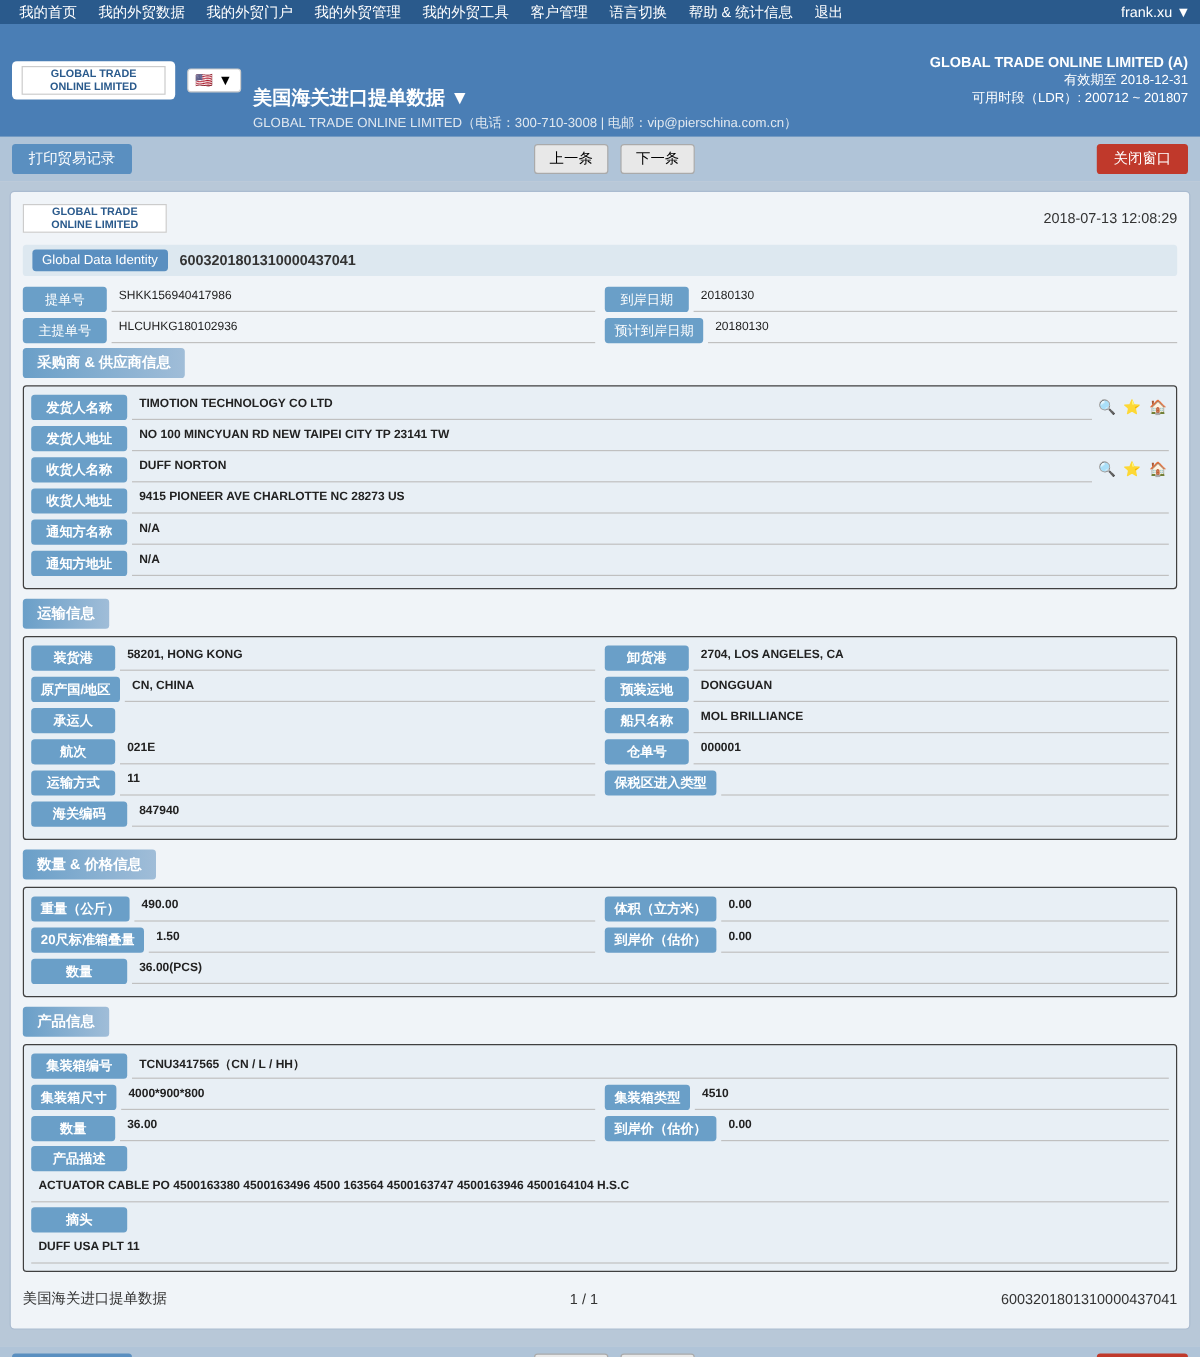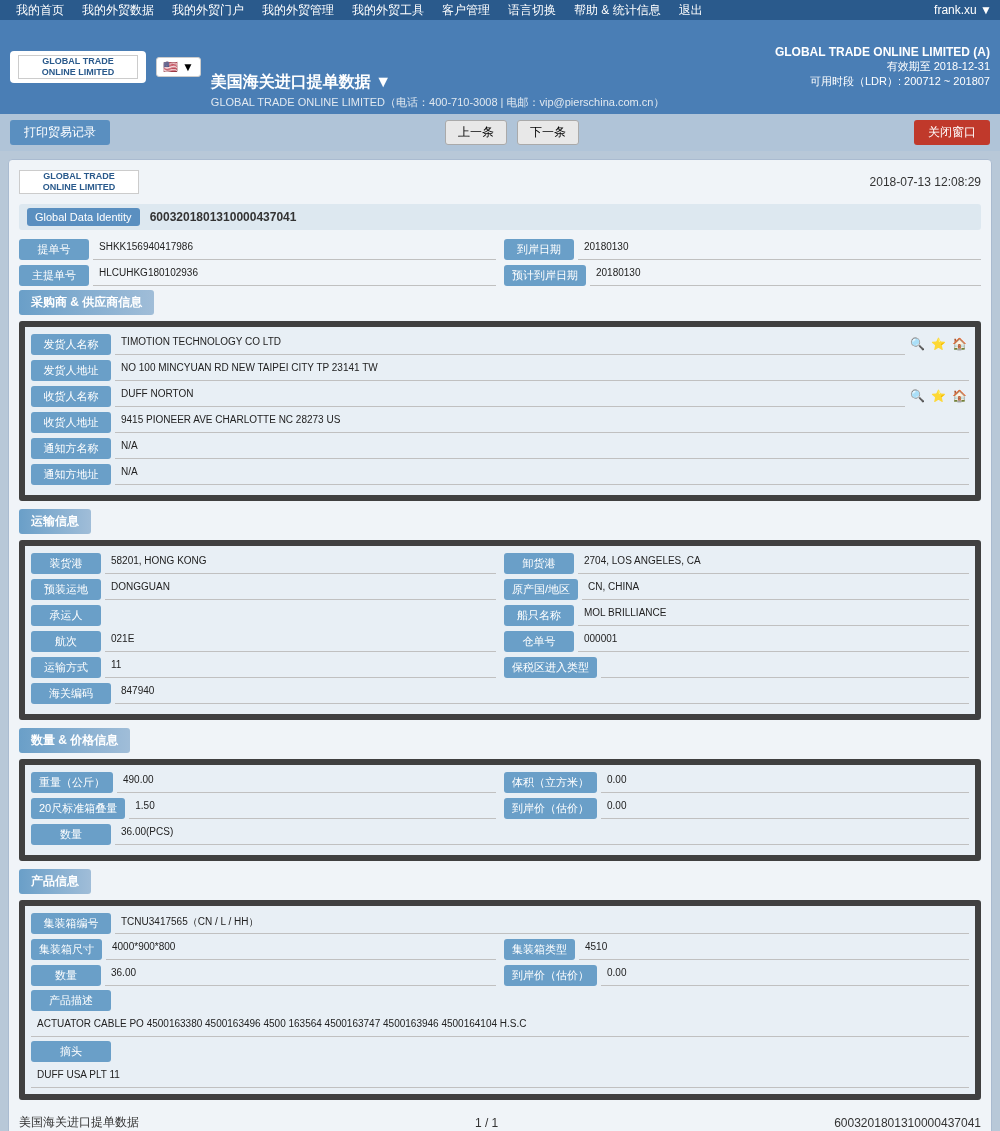--- a/index.html
+++ b/index.html
@@ -40,21 +40,21 @@
     .card-date { font-size: 12px; color: #333; }
 
     
     .gdi-row { display: flex; align-items: center; margin-bottom: 8px; background: #dde8f0; padding: 4px 8px; border-radius: 3px; }
     .gdi-label { background: #5a8fc0; color: #fff; padding: 3px 8px; border-radius: 3px; font-size: 11px; margin-right: 10px; white-space: nowrap; }
     .gdi-value { font-size: 12px; color: #333; font-weight: bold; }
 
     
     .section { margin-bottom: 8px; }
     .section-title { background: linear-gradient(to right, #6a9fc8, #a0bdd8); color: #fff; padding: 4px 12px; border-radius: 3px; font-size: 12px; font-weight: bold; display: inline-block; margin-bottom: 6px; }
-    .section-body { background: #e8eff5; border: 6px solid #404040; border-radius: 3px; padding: 6px; }
+    .section-body { background: #e8eff5; border: 1px solid #404040; border-radius: 3px; padding: 6px; font-weight: bold; }
 
     
     .field-row { display: flex; align-items: center; margin-bottom: 4px; gap: 4px; }
     .field-label { background: #6a9fc8; color: #fff; padding: 3px 8px; border-radius: 3px; font-size: 11px; min-width: 80px; text-align: center; white-space: nowrap; }
     .field-value { flex: 1; padding: 3px 6px; font-size: 10px; color: #222; border-bottom: 1px solid #c0c0c0; min-height: 22px; }
     .field-icons { display: flex; gap: 3px; align-items: center; }
     .icon-btn { width: 18px; height: 18px; display: flex; align-items: center; justify-content: center; cursor: pointer; font-size: 12px; }
 
     
     .field-row-2col { display: flex; gap: 8px; margin-bottom: 4px; }
@@ -87,21 +87,21 @@
     <div class="card-logo-img">
       <span>GLOBAL TRADE<br>ONLINE LIMITED</span>
     </div>
   </div>
   <div class="flag-selector">
     <span>🇺🇸</span>
     <span>▼</span>
   </div>
   <div class="header-title-area">
     <div class="header-main-title">美国海关进口提单数据 ▼</div>
-    <div class="header-sub">GLOBAL TRADE ONLINE LIMITED（电话：400-710-3008 | 电邮：vip@pierschina.com.cn）</div>
+    <div class="header-sub">GLOBAL TRADE ONLINE LIMITED（电话：300-710-3008 | 电邮：vip@pierschina.com.cn）</div>
   </div>
   <div class="header-account">
     <div class="company">GLOBAL TRADE ONLINE LIMITED (A)</div>
     <div>有效期至 2018-12-31</div>
     <div>可用时段（LDR）: 200712 ~ 201807</div>
   </div>
 </div>
 
 <div class="action-bar">
   <button class="btn-print">打印贸易记录</button>
@@ -208,26 +208,26 @@
             <span class="field-value">58201, HONG KONG</span>
           </div>
           <div class="field-col">
             <span class="field-label">卸货港</span>
             <span class="field-value">2704, LOS ANGELES, CA</span>
           </div>
         </div>
 
         <div class="field-row-2col">
           <div class="field-col">
+            <span class="field-label">原产国/地区</span>
+            <span class="field-value">CN, CHINA</span>
+          </div>
+          <div class="field-col">
             <span class="field-label">预装运地</span>
             <span class="field-value">DONGGUAN</span>
-          </div>
-          <div class="field-col">
-            <span class="field-label">原产国/地区</span>
-            <span class="field-value">CN, CHINA</span>
           </div>
         </div>
 
         <div class="field-row-2col">
           <div class="field-col">
             <span class="field-label">承运人</span>
           </div>
           <div class="field-col">
             <span class="field-label">船只名称</span>
             <span class="field-value">MOL BRILLIANCE</span>

